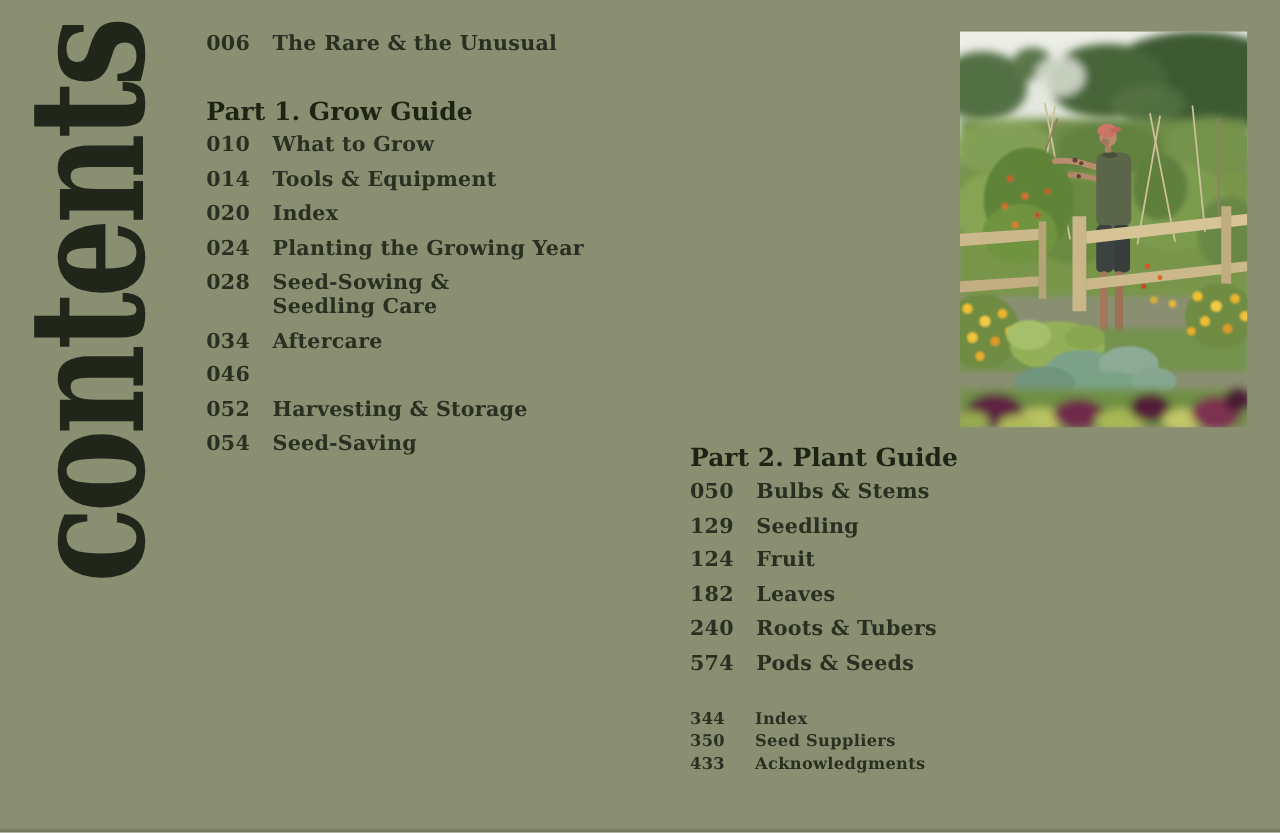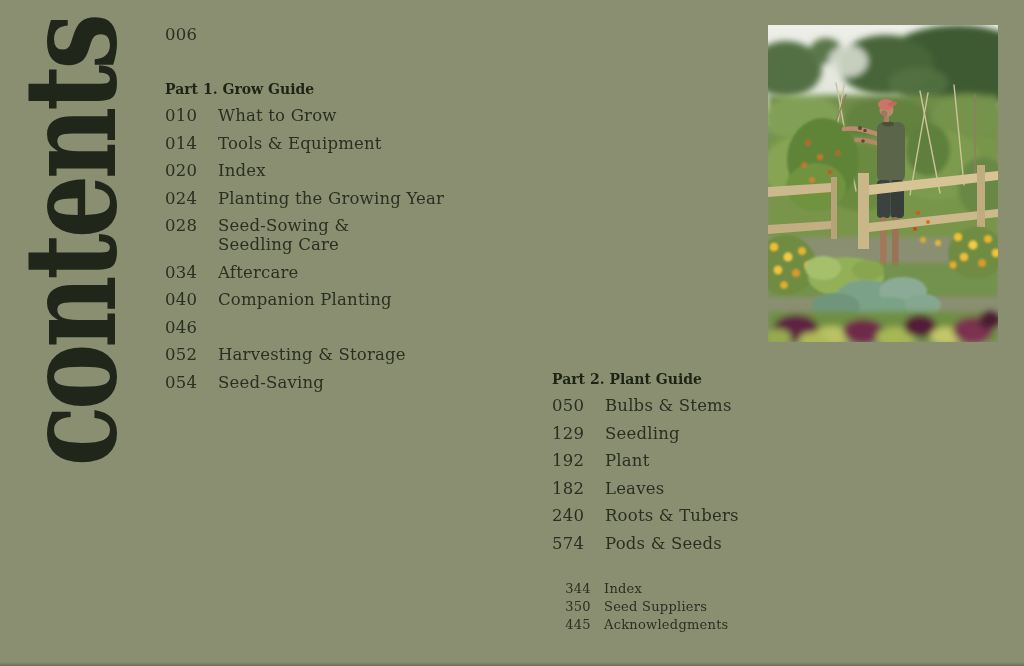--- a/index.html
+++ b/index.html
@@ -19,49 +19,50 @@
   .vertical-title{
     position:absolute;left:70px;top:242px;
     transform:translate(-50%,-50%) rotate(-90deg) scaleX(.78);
     transform-origin:center;
     font-size:128px;font-weight:700;letter-spacing:-0.045em;
     color:#20261a;white-space:nowrap;line-height:1;
   }
   
   .toc-col{position:absolute;color:#293021;}
   .col1{left:165px;top:25px;width:330px;}
-  .col2{left:552px;top:369px;width:330px;}
+  .col2{left:552px;top:356px;width:330px;}
   .part-heading{
-    font-size:14px;font-weight:700;color:#1d2413;
+    font-size:20px;font-weight:700;color:#1d2413;
     line-height:21px;margin:0 0 6px 0;letter-spacing:0;
   }
-  .toc-row{display:flex;margin-bottom:8.5px;font-size:16.5px;line-height:19px;letter-spacing:.012em;}
+  .toc-row{display:flex;margin-bottom:8.5px;font-size:16.5px;line-height:19px;letter-spacing:.012em;font-weight:bold;}
   .toc-row .num{flex:0 0 53px;}
   .toc-row .lbl{white-space:pre-line;}
   .intro-row{margin-bottom:35px;}
   .backmatter{margin-top:28px;}
   .backmatter .toc-row{font-size:13px;line-height:15px;margin-bottom:3px;letter-spacing:.02em;}
-  .backmatter .toc-row .num{flex:0 0 52px;text-align:center;}
+  .backmatter .toc-row .num{flex:0 0 52px;}
   
   .photo{
     position:absolute;left:768px;top:25px;width:230px;height:317px;
     overflow:hidden;
   }
   .photo svg{display:block;width:100%;height:100%;}
 </style>
 </head>
 <body>
 
 <div class="page">
 
   <div class="vertical-title">contents</div>
 
   <div class="toc-col col1">
     <div class="toc-row intro-row">
       <span class="num">006</span>
+      <span class="lbl">The Rare &amp; the Unusual</span>
     </div>
     <h2 class="part-heading">Part 1. Grow Guide</h2>
     <div class="toc-row">
       <span class="num">010</span>
       <span class="lbl">What to Grow</span>
     </div>
     <div class="toc-row">
       <span class="num">014</span>
       <span class="lbl">Tools &amp; Equipment</span>
     </div>
@@ -76,24 +77,20 @@
     <div class="toc-row">
       <span class="num">028</span>
       <span class="lbl">Seed-Sowing &amp;
 Seedling Care</span>
     </div>
     <div class="toc-row">
       <span class="num">034</span>
       <span class="lbl">Aftercare</span>
     </div>
     <div class="toc-row">
-      <span class="num">040</span>
-      <span class="lbl">Companion Planting</span>
-    </div>
-    <div class="toc-row">
       <span class="num">046</span>
     </div>
     <div class="toc-row">
       <span class="num">052</span>
       <span class="lbl">Harvesting &amp; Storage</span>
     </div>
     <div class="toc-row">
       <span class="num">054</span>
       <span class="lbl">Seed-Saving</span>
     </div>
@@ -103,22 +100,22 @@
     <h2 class="part-heading">Part 2. Plant Guide</h2>
     <div class="toc-row">
       <span class="num">050</span>
       <span class="lbl">Bulbs &amp; Stems</span>
     </div>
     <div class="toc-row">
       <span class="num">129</span>
       <span class="lbl">Seedling</span>
     </div>
     <div class="toc-row">
-      <span class="num">192</span>
-      <span class="lbl">Plant</span>
+      <span class="num">124</span>
+      <span class="lbl">Fruit</span>
     </div>
     <div class="toc-row">
       <span class="num">182</span>
       <span class="lbl">Leaves</span>
     </div>
     <div class="toc-row">
       <span class="num">240</span>
       <span class="lbl">Roots &amp; Tubers</span>
     </div>
     <div class="toc-row">
@@ -129,21 +126,21 @@
     <div class="backmatter">
       <div class="toc-row">
         <span class="num">344</span>
         <span class="lbl">Index</span>
       </div>
       <div class="toc-row">
         <span class="num">350</span>
         <span class="lbl">Seed Suppliers</span>
       </div>
       <div class="toc-row">
-        <span class="num">445</span>
+        <span class="num">433</span>
         <span class="lbl">Acknowledgments</span>
       </div>
     </div>
   </div>
 
   <figure class="photo" style="margin:0" aria-label="Gardener in a pink cap tending climbing plants behind a wooden fence, with marigolds and lettuce beds in the foreground">
     <svg viewBox="0 0 230 317" preserveAspectRatio="none">
       <defs>
         <filter id="b1" x="-30%" y="-30%" width="160%" height="160%">
             <feGaussianBlur stdDeviation="1"></feGaussianBlur>

